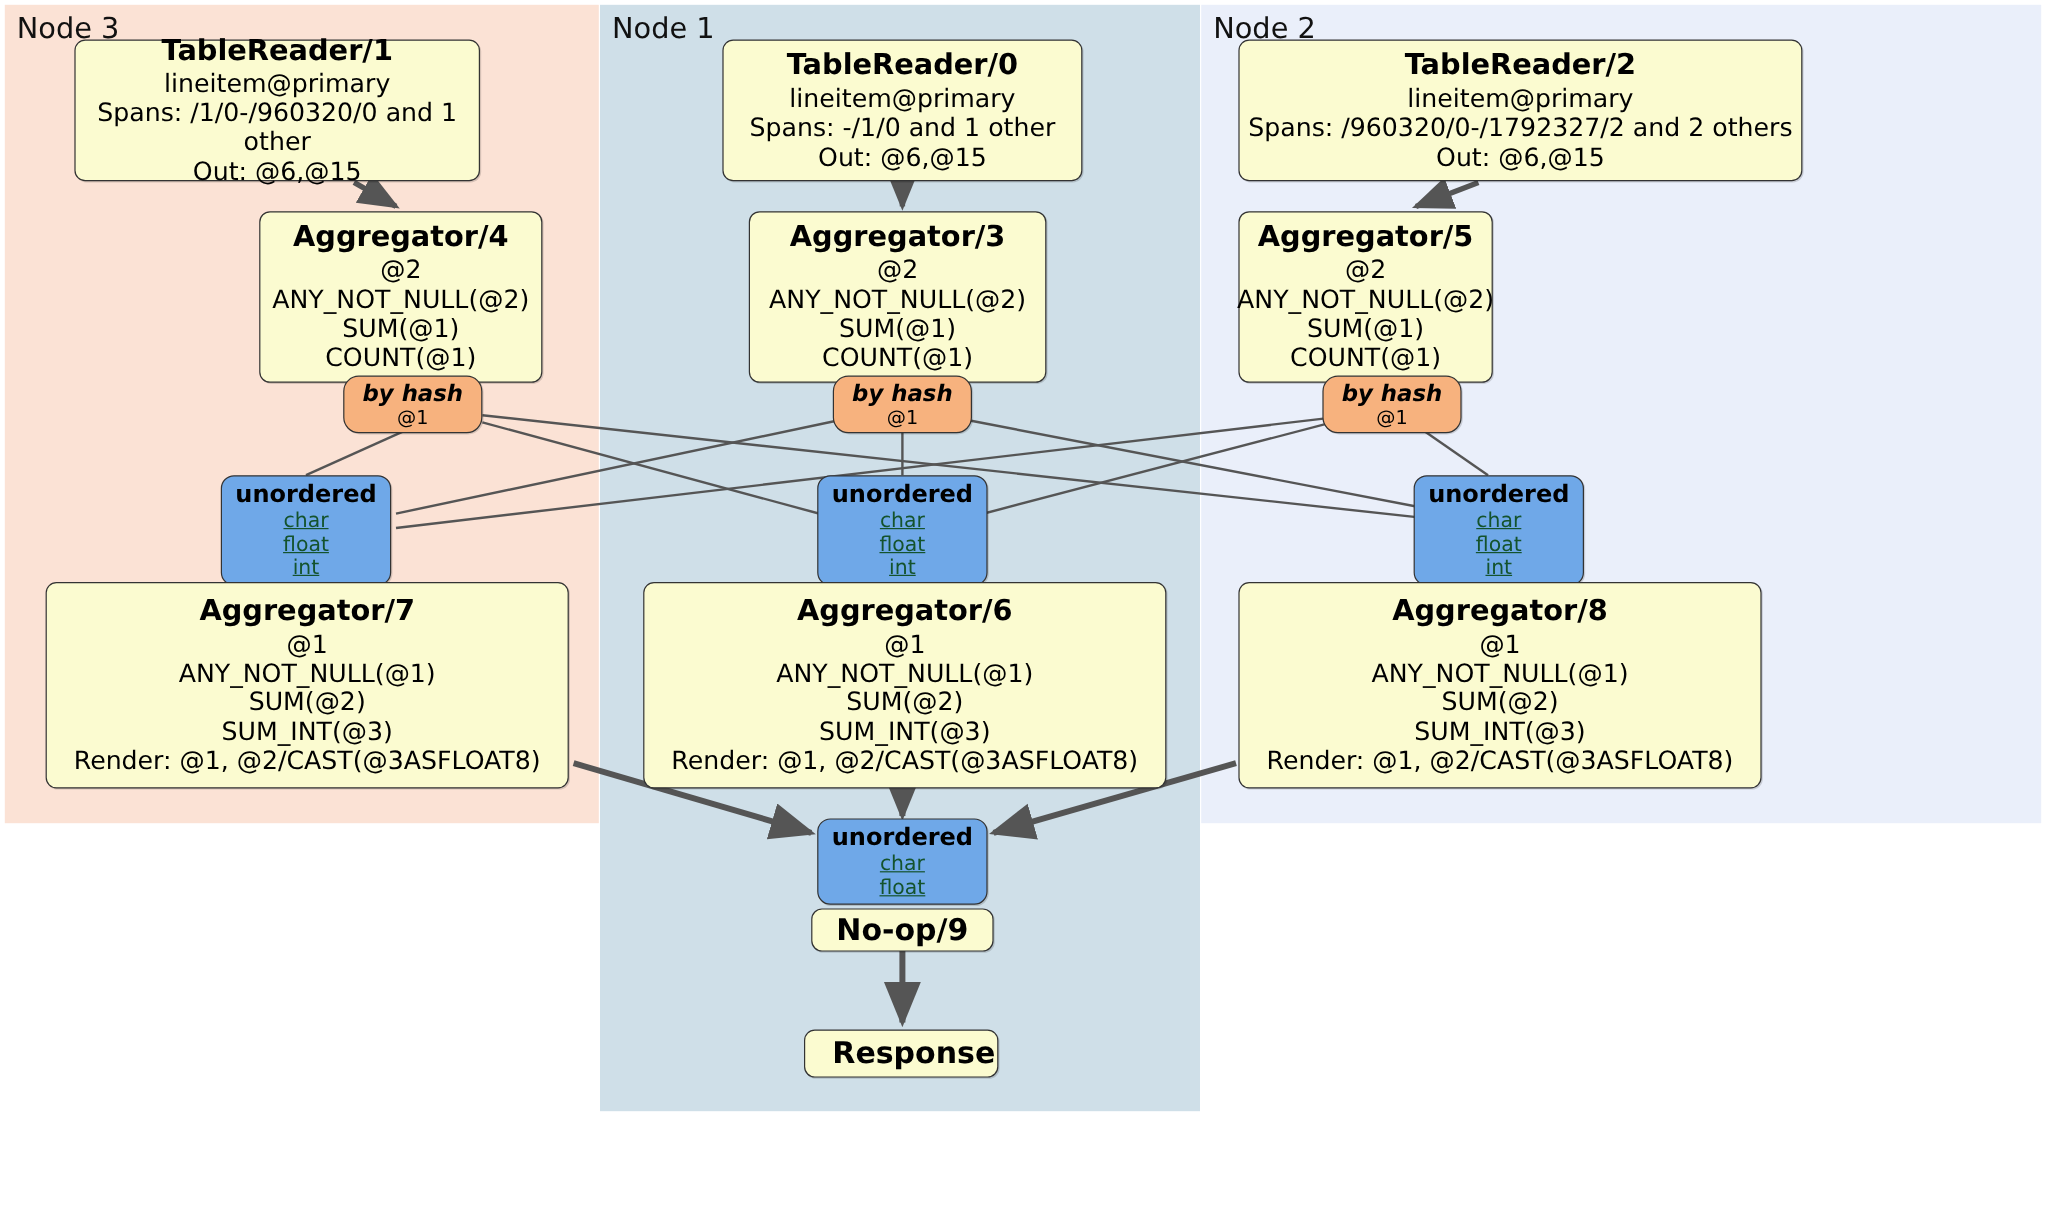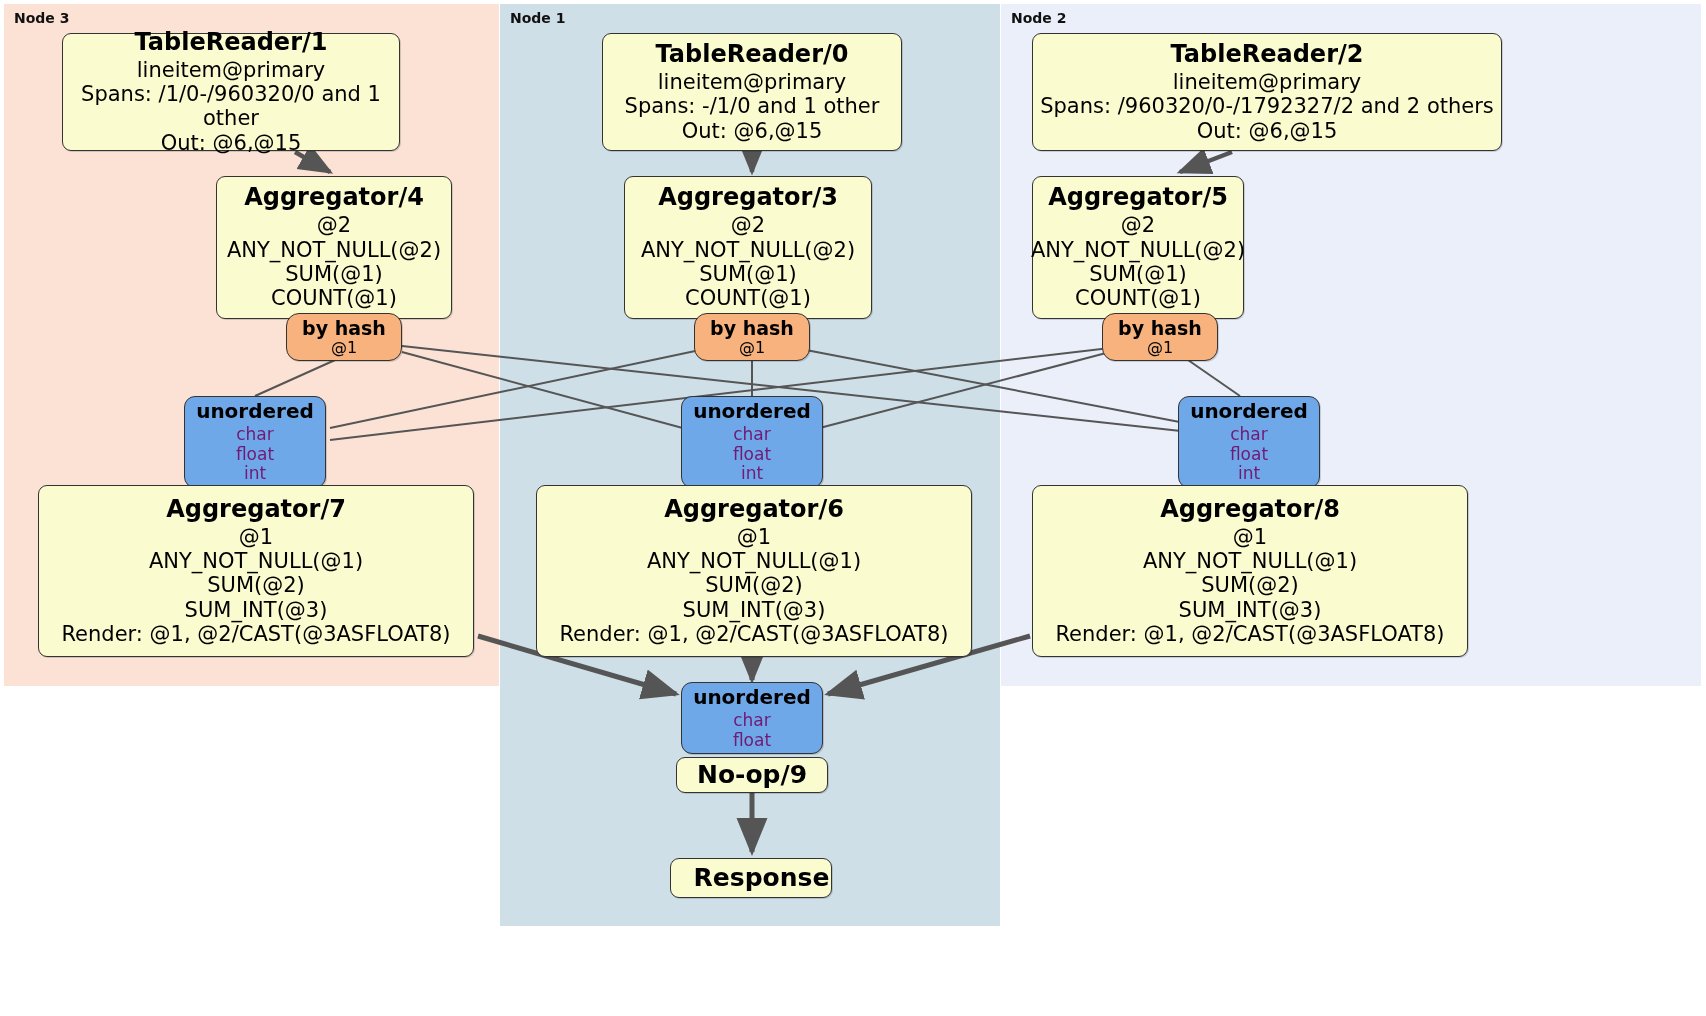--- a/index.html
+++ b/index.html
@@ -6,23 +6,22 @@
   body{
     font-family:"DejaVu Sans","Liberation Sans",sans-serif;
     width:1706px;height:1016px;position:relative;overflow:hidden;
   }
   #canvas{position:absolute;left:0;top:0;width:1706px;height:1016px;}
 
   
   .panel{position:absolute;box-sizing:border-box;}
   .panel-label{
     position:absolute;left:10px;top:6px;
-    font-size:14px;color:#111;letter-spacing:0px;
+    font-size:24px;color:#111;letter-spacing:0px;
     font-family:"DejaVu Sans","Liberation Sans",sans-serif;
-    font-weight:bold;
   }
 
   
   #edges{position:absolute;left:0;top:0;width:1706px;height:1016px;pointer-events:none;}
 
   
   .box{
     position:absolute;box-sizing:border-box;
     display:flex;flex-direction:column;align-items:center;justify-content:center;
     text-align:center;line-height:1.16;
@@ -31,29 +30,29 @@
     background:#fbfbd0;border:1.6px solid #333;border-radius:9px;
     box-shadow:1px 1px 0 rgba(0,0,0,.15);
   }
   .proc .ttl{font-weight:bold;font-size:24px;color:#000;margin-bottom:1px;}
   .proc .ln{font-size:21px;color:#000;}
 
   .router{
     background:#f7b27e;border:1.6px solid #333;border-radius:13px;
     box-shadow:1px 1px 0 rgba(0,0,0,.15);
   }
-  .router .ttl{font-weight:bold;font-size:19px;color:#000;}
+  .router .ttl{font-weight:bold;font-size:19px;color:#000;font-style:italic;}
   .router .ln{font-size:16px;color:#000;}
 
   .sync{
     background:#6fa8e8;border:1.6px solid #333;border-radius:11px;
     box-shadow:1px 1px 0 rgba(0,0,0,.15);
   }
   .sync .ttl{font-weight:bold;font-size:20px;color:#000;margin-bottom:2px;}
-  .sync .ln{font-size:17px;color:#701a75;}
+  .sync .ln{font-size:17px;color:#14532d;text-decoration:underline;}
 
   .simple .ttl{font-weight:bold;font-size:25px;color:#000;}
 </style>
 </head>
 <body>
 
 <div id="canvas">
 
   <div class="panel" style="left:4px;top:4px;width:495px;height:682px;background:#fbe2d5;">
     <span class="panel-label">Node 3</span>

